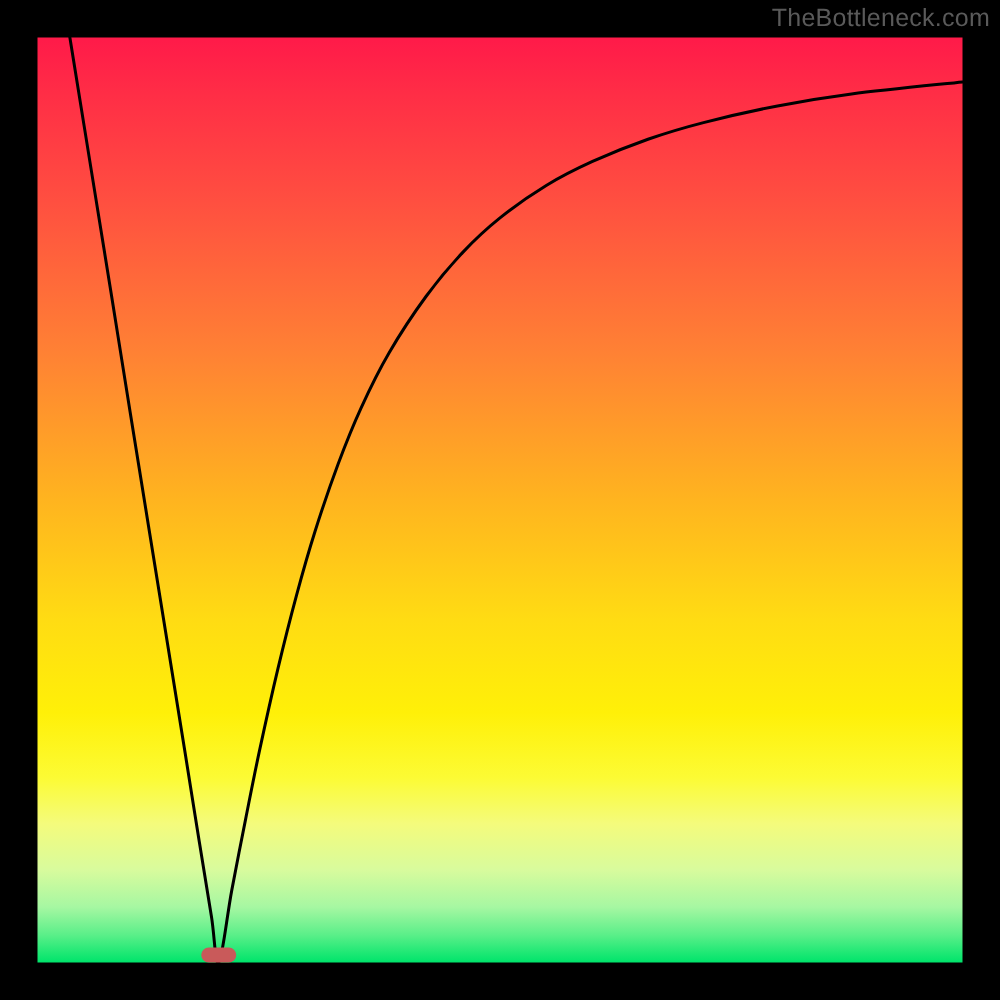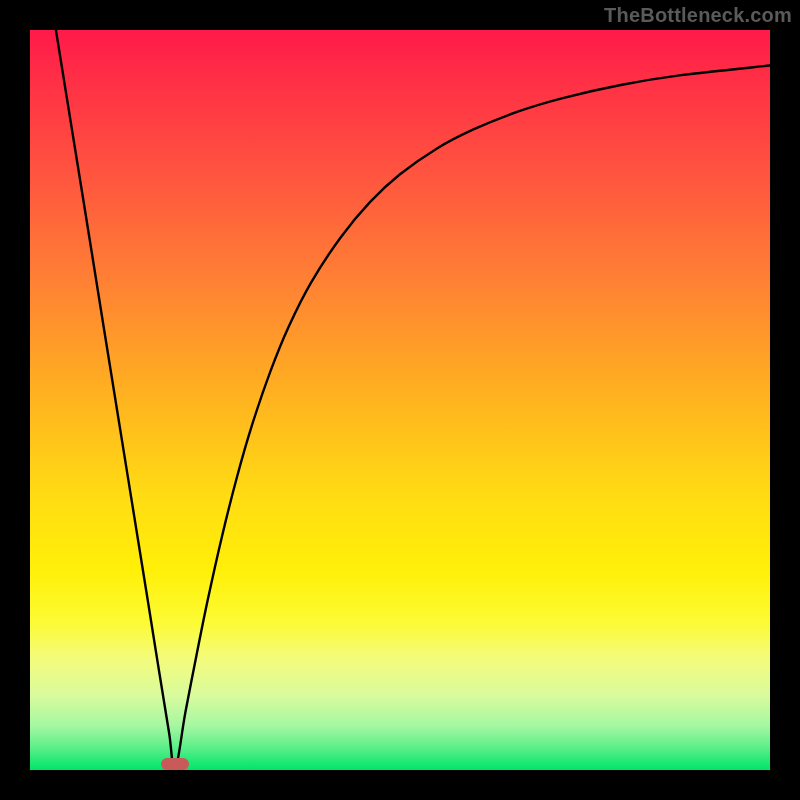--- a/index.html
+++ b/index.html
@@ -58,21 +58,21 @@
     border-radius: 6px;
     background: #c95a5a;
     transform: translate(-50%, -50%);
   }
   .watermark {
     position: absolute;
     top: 4px;
     right: 8px;
     color: #5a5a5a;
     font-size: 20px;
-    font-weight: 700;
+    font-weight: 400;
     letter-spacing: 0.2px;
     user-select: none;
   }
 </style>
 </head>
 <body>
 
 <div class="watermark">TheBottleneck.com</div>
 
 <div class="frame">

